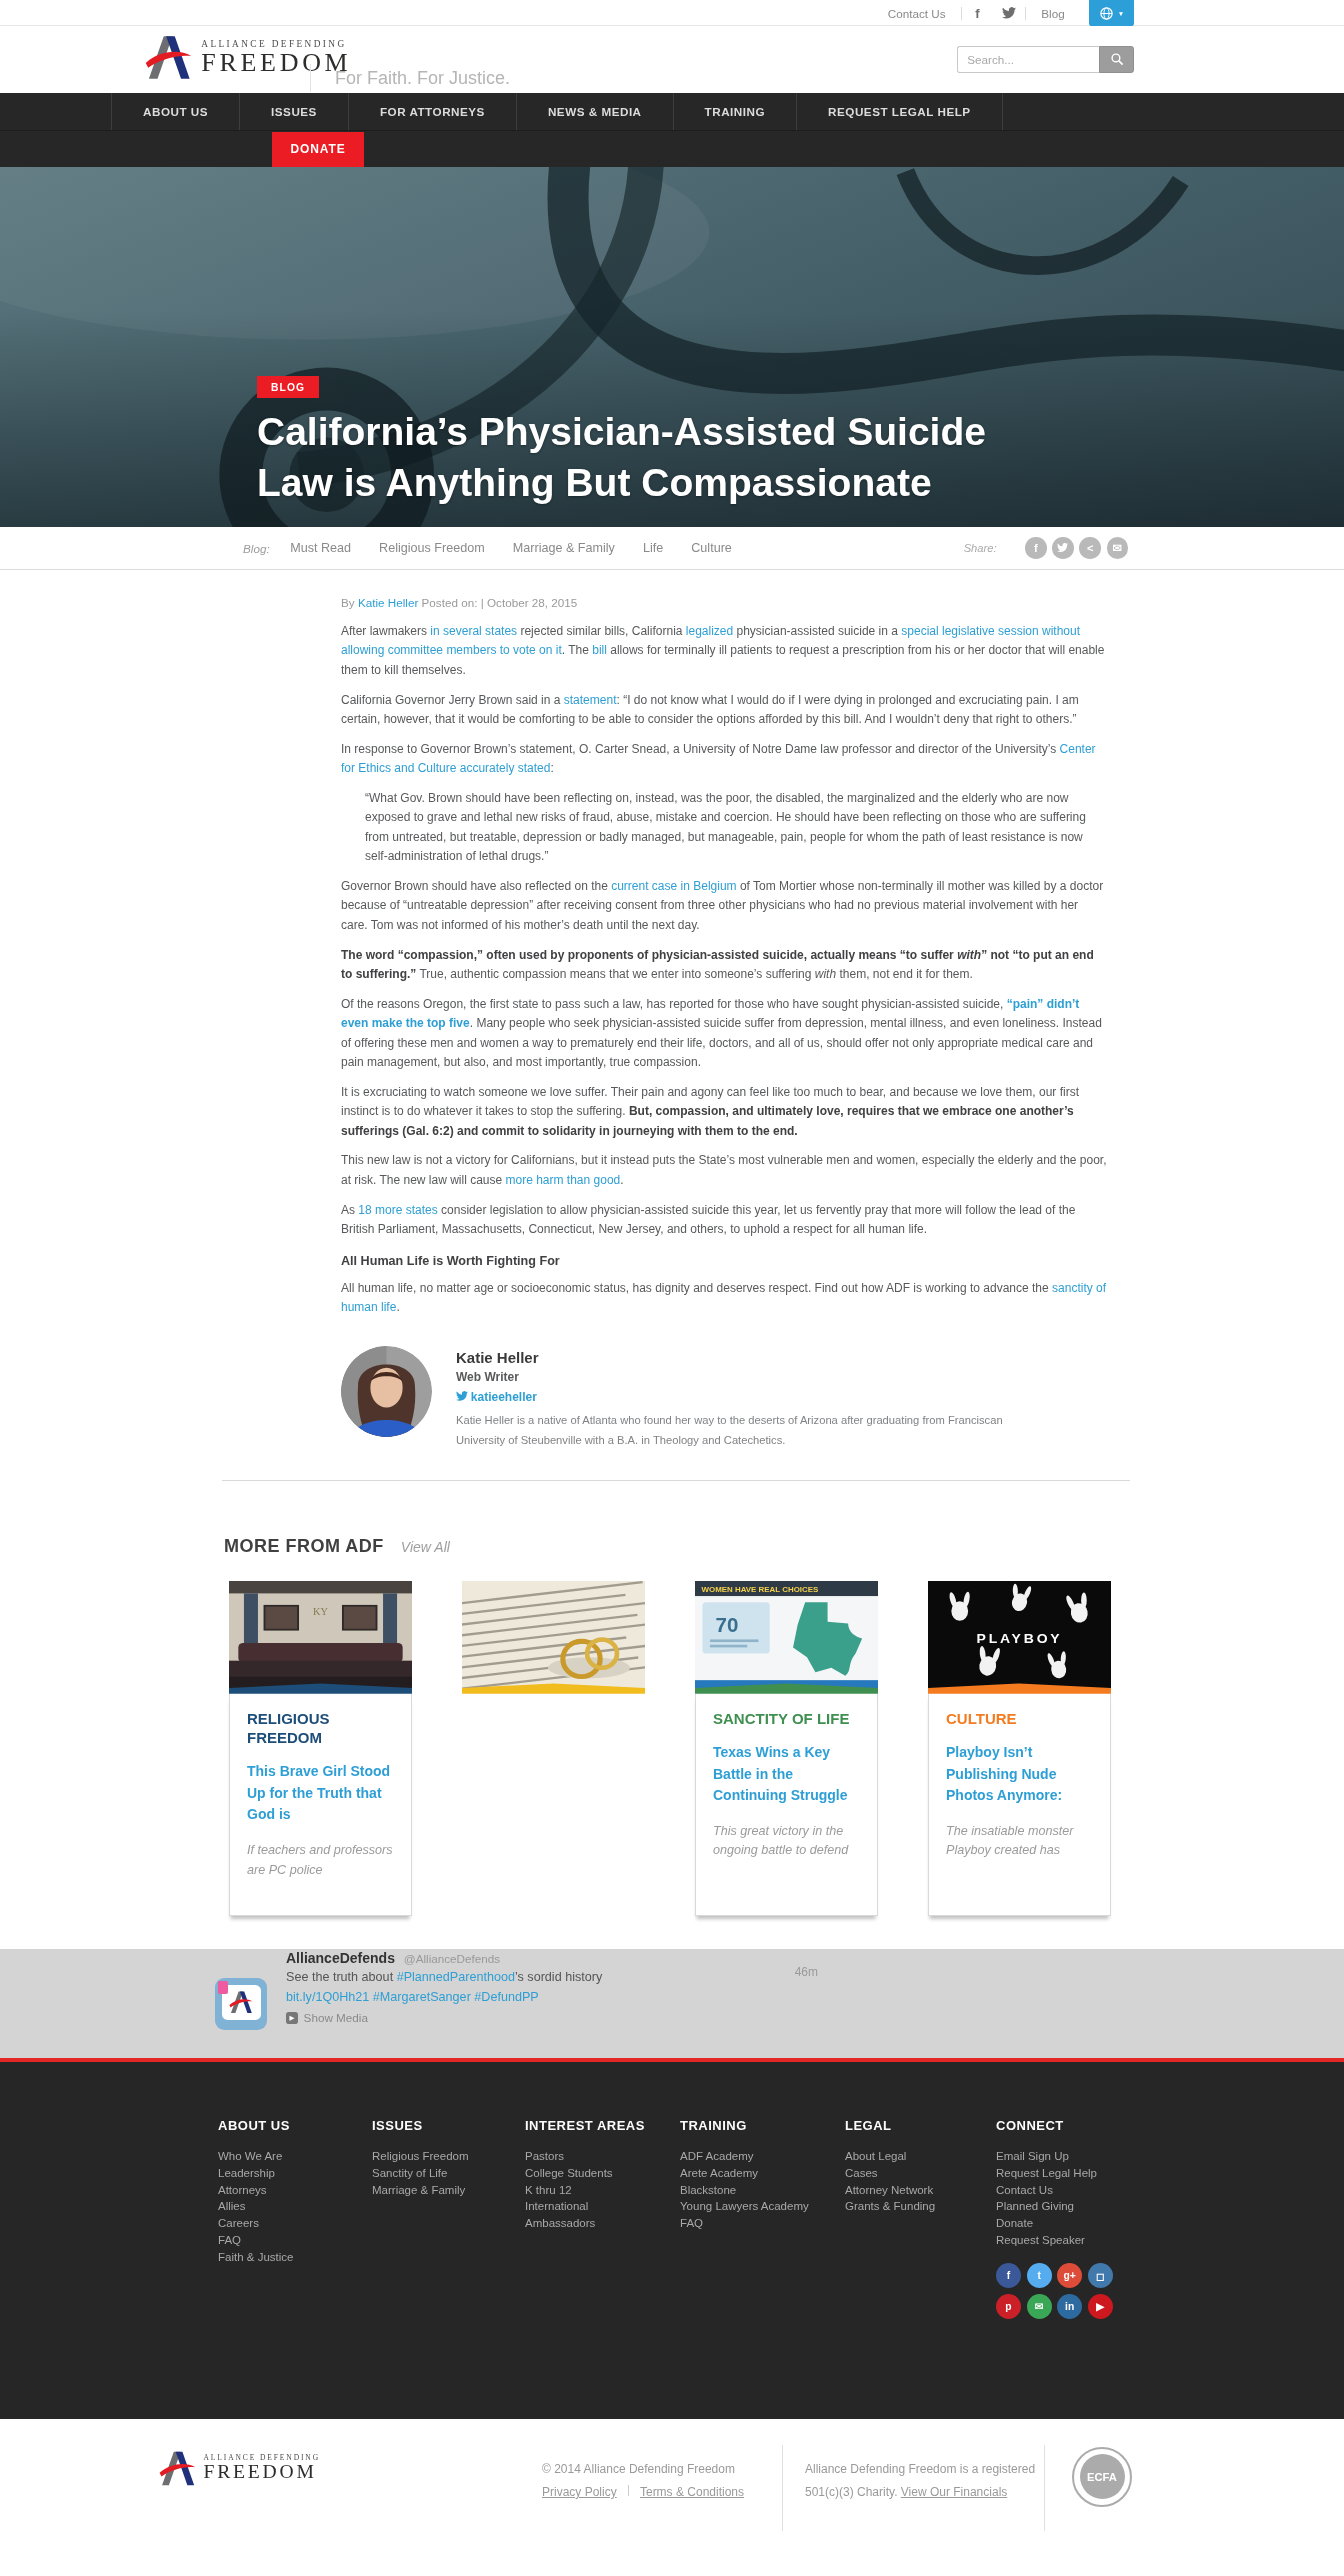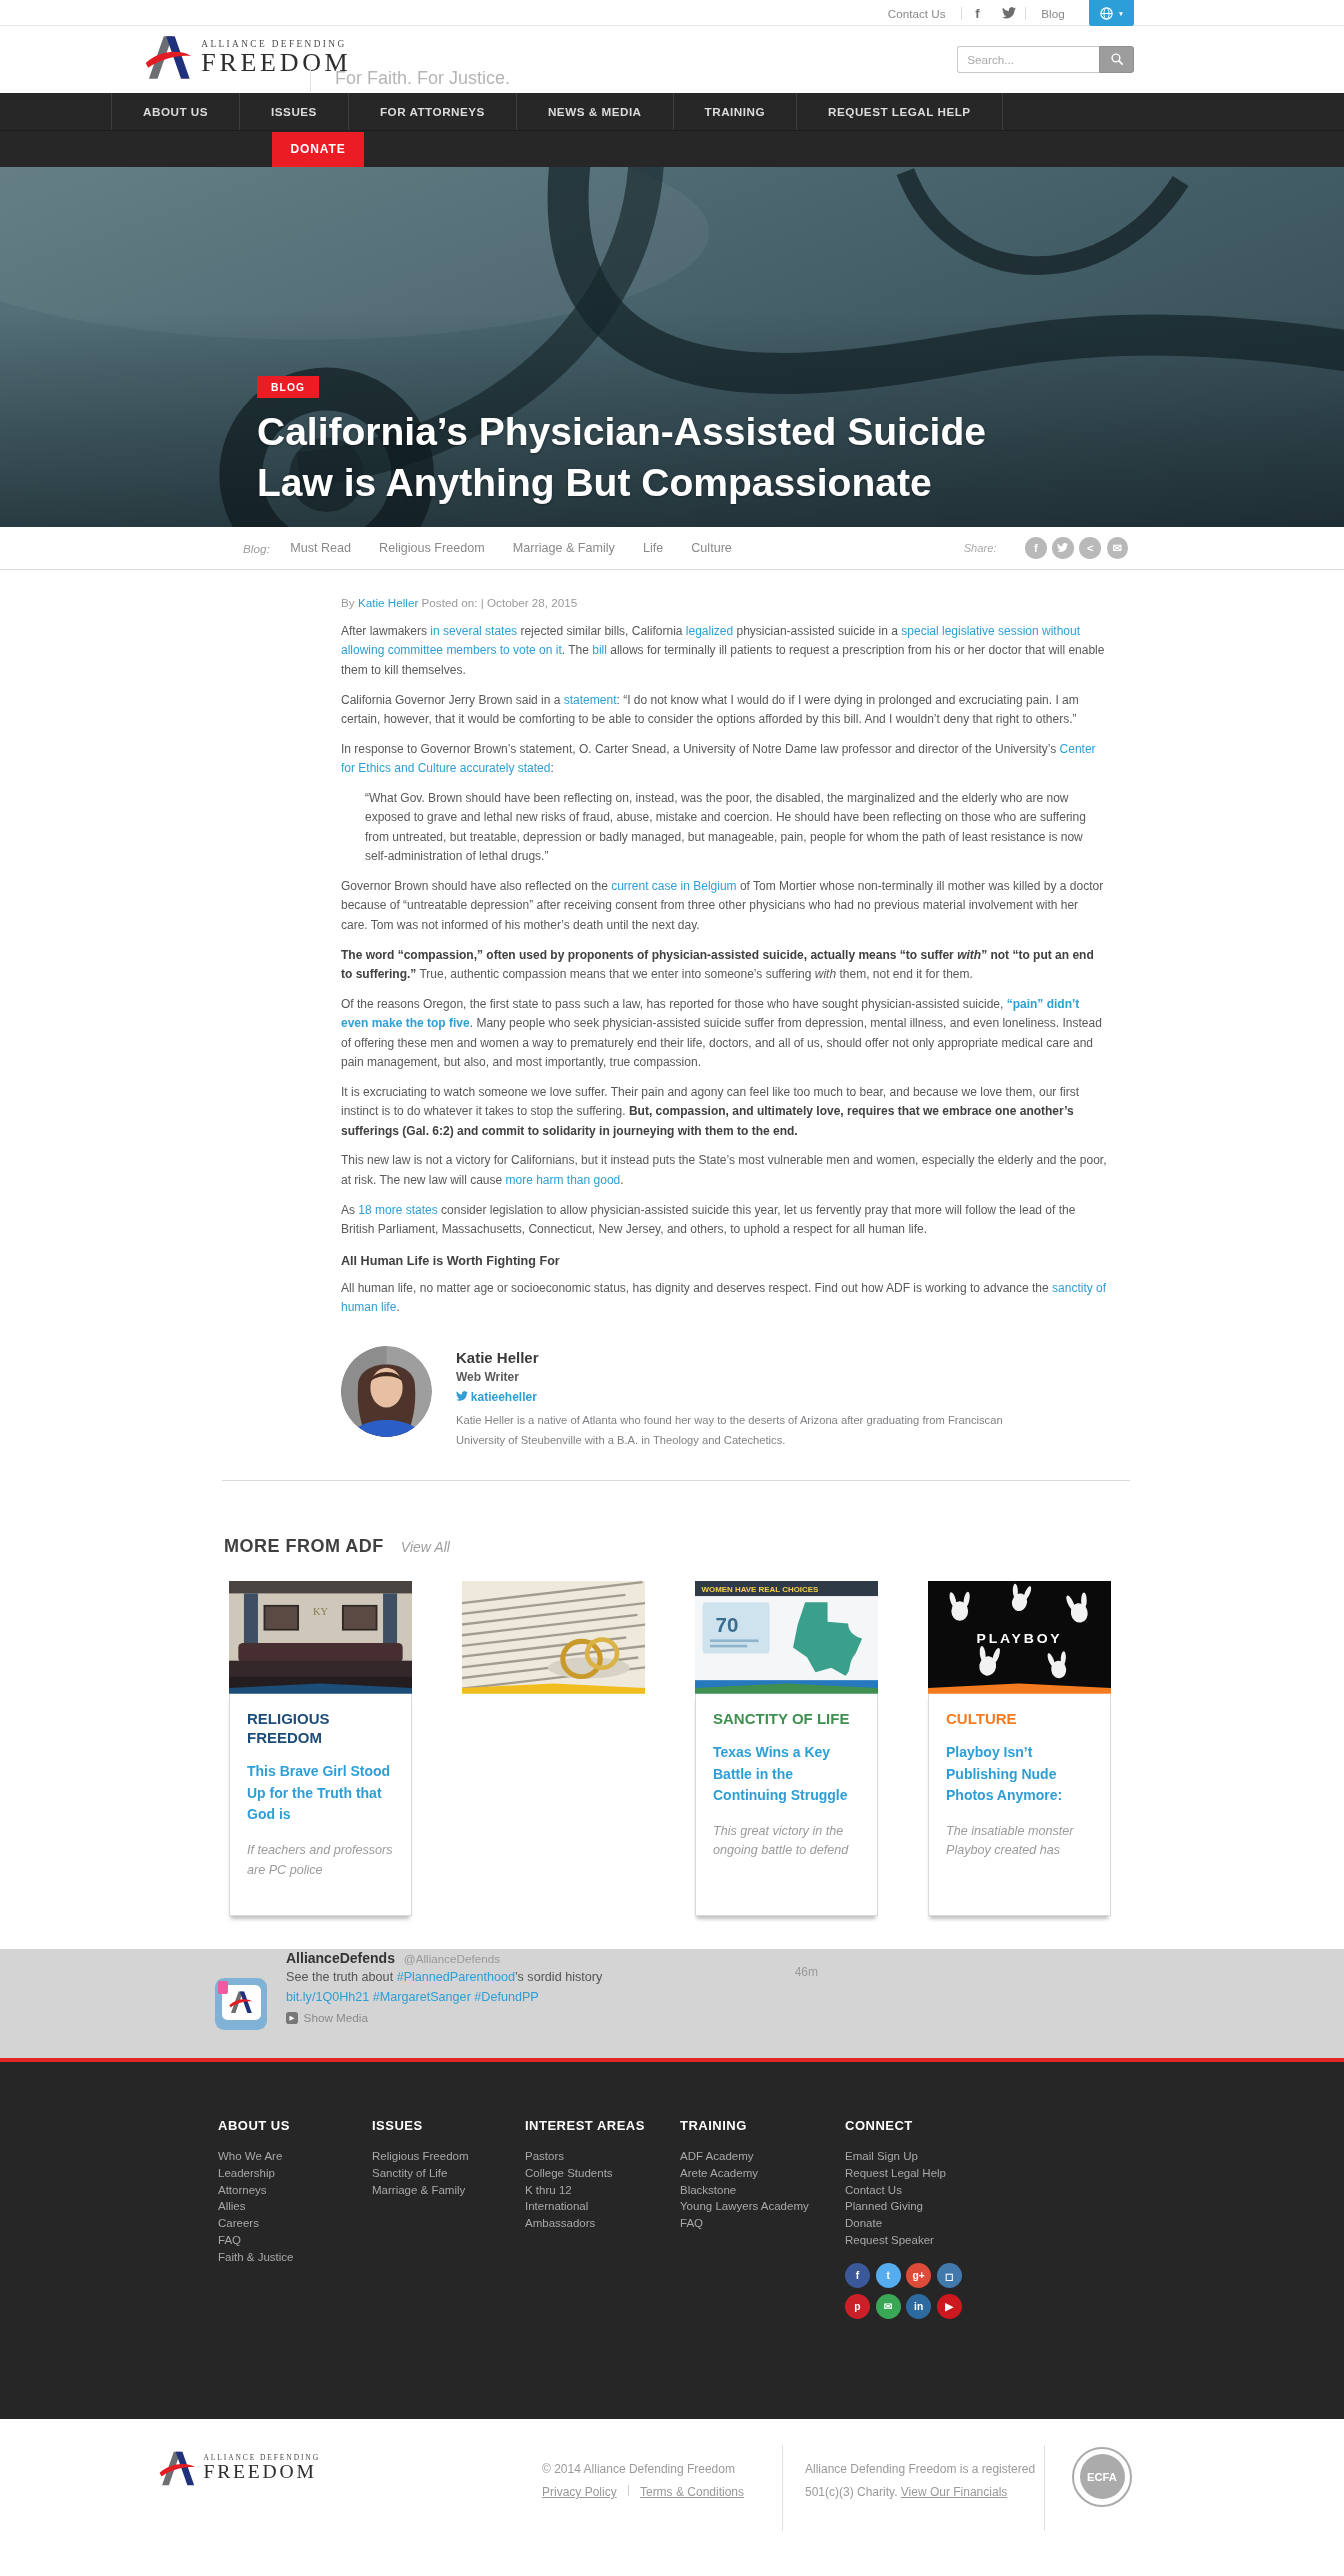--- a/index.html
+++ b/index.html
@@ -470,20 +470,29 @@
     <div class="fcol" style="width:165px">
       <div class="fcol-title">TRAINING</div>
       <div>
           <div class="flink">ADF Academy</div>
           <div class="flink">Arete Academy</div>
           <div class="flink">Blackstone</div>
           <div class="flink">Young Lawyers Academy</div>
           <div class="flink">FAQ</div>
         </div>
     </div>
+    <div class="fcol" style="width:151px">
+      <div class="fcol-title">LEGAL</div>
+      <div>
+          <div class="flink">About Legal</div>
+          <div class="flink">Cases</div>
+          <div class="flink">Attorney Network</div>
+          <div class="flink">Grants &amp; Funding</div>
+        </div>
+    </div>
     <div class="fcol" style="width:187px">
       <div class="fcol-title">CONNECT</div>
       <div>
           <div class="flink">Email Sign Up</div>
           <div class="flink">Request Legal Help</div>
           <div class="flink">Contact Us</div>
           <div class="flink">Planned Giving</div>
           <div class="flink">Donate</div>
           <div class="flink">Request Speaker</div>
         </div>

